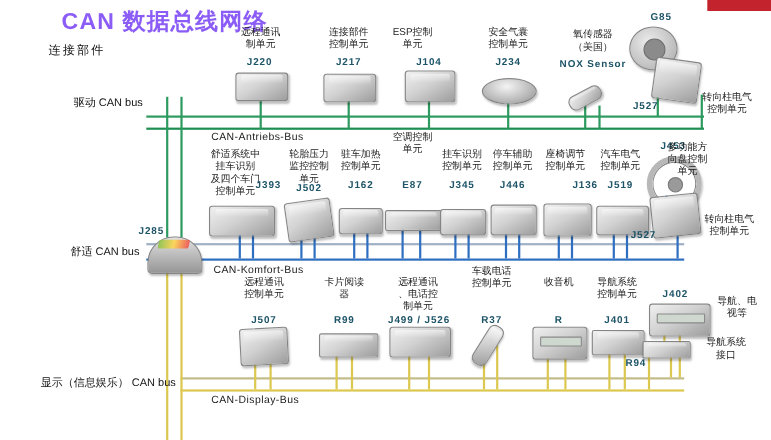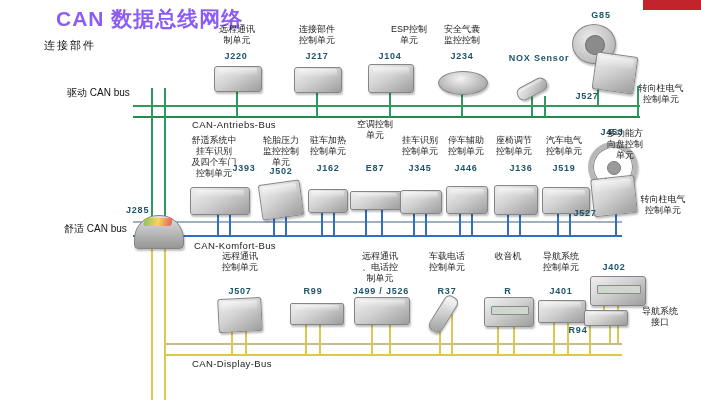--- a/index.html
+++ b/index.html
@@ -106,42 +106,45 @@
     <i class="vl y" style="left:603px;top:302px;height:9px"></i>
     <i class="vl y" style="left:617px;top:302px;height:41px"></i>
     <i class="vl y" style="left:609px;top:322px;height:21px"></i>
   </div>
 
   <div class="buslabel" style="left:67px;top:86px">驱动 CAN bus</div>
   <div class="busde" style="left:192px;top:119px">CAN-Antriebs-Bus</div>
   <div class="code" style="left:126px;top:205px">J285</div>
   <div class="buslabel" style="left:64px;top:222px">舒适 CAN bus</div>
   <div class="busde" style="left:194px;top:240px">CAN-Komfort-Bus</div>
+  <div class="buslabel" style="left:37px;top:341px">显示（信息娱乐） CAN bus</div>
   <div class="busde" style="left:192px;top:358px">CAN-Display-Bus</div>
 
   <div class="lbl" style="left:208px;top:24px;width:58px">远程通讯
 制单元</div>
   <div class="code" style="left:207px;top:51px;width:58px">J220</div>
   <div class="dev" style="left:214px;top:66px;width:46px;height:24px"></div>
 
   <div class="lbl" style="left:284px;top:24px;width:66px">连接部件
 控制单元</div>
   <div class="code" style="left:284px;top:51px;width:66px">J217</div>
   <div class="dev" style="left:294px;top:67px;width:46px;height:24px"></div>
 
-  <div class="lbl" style="left:380px;top:24px;width:58px">ESP控制
+  <div class="lbl" style="left:346px;top:24px;width:58px">ESP控制
 单元</div>
   <div class="code" style="left:361px;top:51px;width:58px">J104</div>
   <div class="dev" style="left:368px;top:64px;width:44px;height:27px"></div>
 
   <div class="lbl" style="left:433px;top:24px;width:58px">安全气囊
-监控控制</div>
+控制单元</div>
   <div class="code" style="left:433px;top:51px;width:58px">J234</div>
   <div class="dev dev-dome" style="left:438px;top:71px;width:48px;height:22px"></div>
 
+  <div class="lbl" style="left:506px;top:26px;width:66px">氧传感器
+（美国）</div>
   <div class="code" style="left:502px;top:53px;width:74px">NOX Sensor</div>
   <div class="dev dev-stick" style="left:516px;top:82px;width:30px;height:12px;transform:rotate(-28deg)"></div>
 
   <div class="code" style="left:582px;top:10px;width:38px">G85</div>
   <div class="dev dev-ring" style="left:572px;top:24px;width:42px;height:38px"></div>
 
   <div class="code" style="left:568px;top:91px;width:38px">J527</div>
   <div class="lbl" style="left:626px;top:83px;width:70px">转向柱电气
 控制单元</div>
   <div class="dev" style="left:594px;top:54px;width:40px;height:36px;transform:rotate(8deg)"></div>
@@ -174,21 +177,21 @@
   <div class="code" style="left:395px;top:163px;width:50px">J345</div>
   <div class="dev" style="left:400px;top:190px;width:40px;height:22px"></div>
 
   <div class="lbl" style="left:441px;top:135px;width:50px">停车辅助
 控制单元</div>
   <div class="code" style="left:441px;top:163px;width:50px">J446</div>
   <div class="dev" style="left:446px;top:186px;width:40px;height:26px"></div>
 
   <div class="lbl" style="left:489px;top:135px;width:50px">座椅调节
 控制单元</div>
-  <div class="code" style="left:496px;top:163px;width:50px">J136</div>
+  <div class="code" style="left:507px;top:163px;width:50px">J136</div>
   <div class="dev" style="left:494px;top:185px;width:42px;height:28px"></div>
 
   <div class="lbl" style="left:538px;top:135px;width:52px">汽车电气
 控制单元</div>
   <div class="code" style="left:538px;top:163px;width:52px">J519</div>
   <div class="dev" style="left:542px;top:187px;width:46px;height:25px"></div>
 
   <div class="code" style="left:592px;top:127px;width:40px">J453</div>
   <div class="lbl" style="left:596px;top:128px;width:58px">多功能方
 向盘控制
@@ -200,44 +203,48 @@
 控制单元</div>
   <div class="dev" style="left:592px;top:177px;width:42px;height:36px;transform:rotate(-6deg)"></div>
 
   <div class="dev dev-cluster" style="left:134px;top:215px;width:48px;height:32px"></div>
 
   <div class="lbl" style="left:212px;top:251px;width:56px">远程通讯
 控制单元</div>
   <div class="code" style="left:212px;top:286px;width:56px">J507</div>
   <div class="dev" style="left:218px;top:298px;width:42px;height:32px;transform:rotate(-3deg)"></div>
 
+  <div class="lbl" style="left:286px;top:251px;width:54px">卡片阅读
+器</div>
   <div class="code" style="left:286px;top:286px;width:54px">R99</div>
   <div class="dev dev-flat" style="left:290px;top:303px;width:52px;height:20px"></div>
 
   <div class="lbl" style="left:350px;top:251px;width:60px">远程通讯
 、电话控
 制单元</div>
   <div class="code" style="left:348px;top:286px;width:66px">J499 / J526</div>
   <div class="dev" style="left:354px;top:297px;width:54px;height:26px"></div>
 
-  <div class="lbl" style="left:420px;top:251px;width:54px">车载电话
+  <div class="lbl" style="left:420px;top:241px;width:54px">车载电话
 控制单元</div>
   <div class="code" style="left:420px;top:286px;width:54px">R37</div>
   <div class="dev dev-stick" style="left:436px;top:294px;width:13px;height:38px;transform:rotate(32deg)"></div>
 
   <div class="lbl" style="left:486px;top:251px;width:44px">收音机</div>
   <div class="code" style="left:486px;top:286px;width:44px">R</div>
   <div class="dev dev-radio" style="left:484px;top:297px;width:48px;height:28px"></div>
 
   <div class="lbl" style="left:534px;top:251px;width:54px">导航系统
 控制单元</div>
   <div class="code" style="left:534px;top:286px;width:54px">J401</div>
   <div class="dev dev-flat" style="left:538px;top:300px;width:46px;height:21px"></div>
 
   <div class="code" style="left:592px;top:262px;width:44px">J402</div>
+  <div class="lbl" style="left:644px;top:268px;width:52px">导航、电
+视等</div>
   <div class="dev dev-radio" style="left:590px;top:276px;width:54px;height:28px"></div>
 
   <div class="code" style="left:560px;top:325px;width:36px">R94</div>
   <div class="lbl" style="left:632px;top:306px;width:56px">导航系统
 接口</div>
   <div class="dev dev-flat" style="left:584px;top:310px;width:42px;height:14px"></div>
 
 </div>
 
 </body></html>

